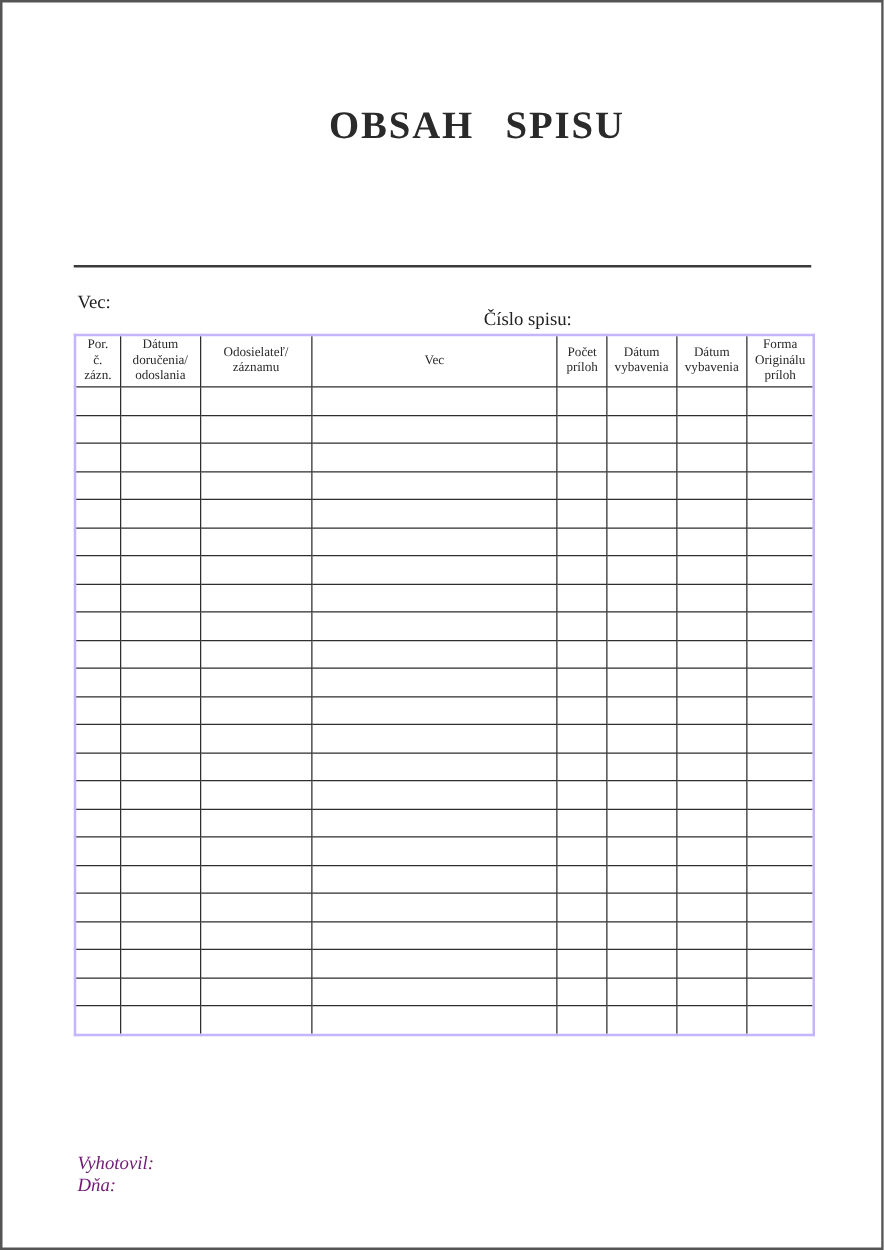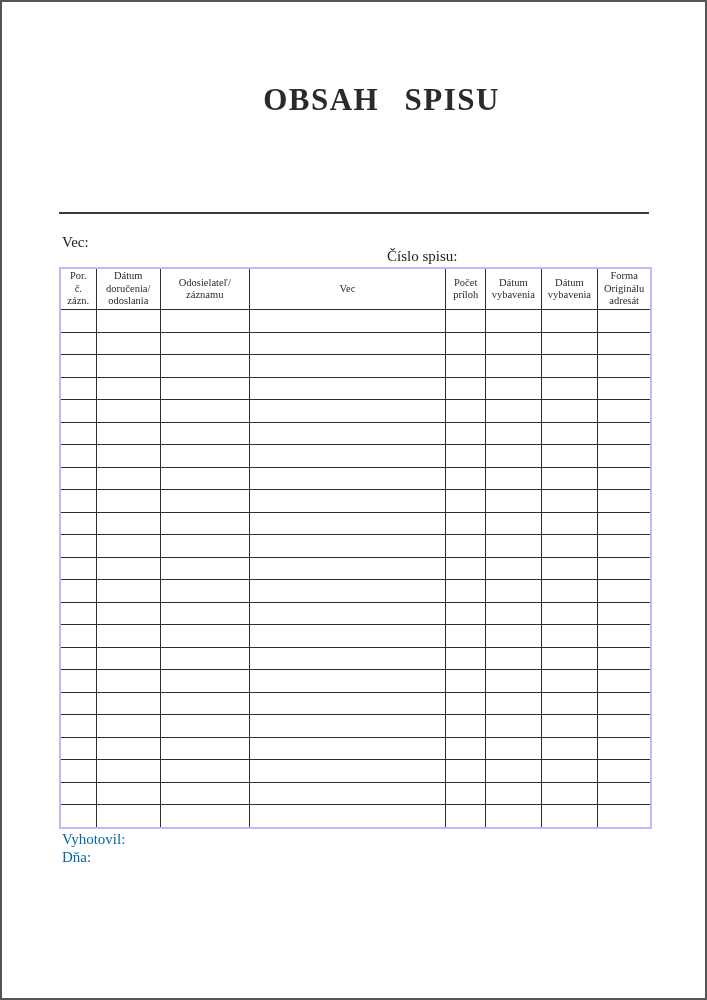--- a/index.html
+++ b/index.html
@@ -84,25 +84,26 @@
     text-align: center;
     vertical-align: middle;
     white-space: pre-line;
     color: #2a2a2a;
   }
   table.spis-table td {
     height: 21.5px;
   }
   .footer-block {
     position: absolute;
-    top: 829px;
+    top: 921px;
     left: 60px;
     font-size: 15px;
     line-height: 17.5px;
-    color: #0369a1;
+    color: #701a75;
+    font-style: italic;
   }
 </style>
 </head>
 <body>
 
 <div class="page">
 
   <div class="doc-title">OBSAH SPISU</div>
 
 
@@ -137,21 +138,21 @@
 záznamu</th>
             <th>Vec</th>
             <th>Počet
 príloh</th>
             <th>Dátum
 vybavenia</th>
             <th>Dátum
 vybavenia</th>
             <th>Forma
 Originálu
-adresát</th>
+príloh</th>
           </tr>
         </thead>
       <tbody>
           <tr>
             <td></td>
             <td></td>
             <td></td>
             <td></td>
             <td></td>
             <td></td>

